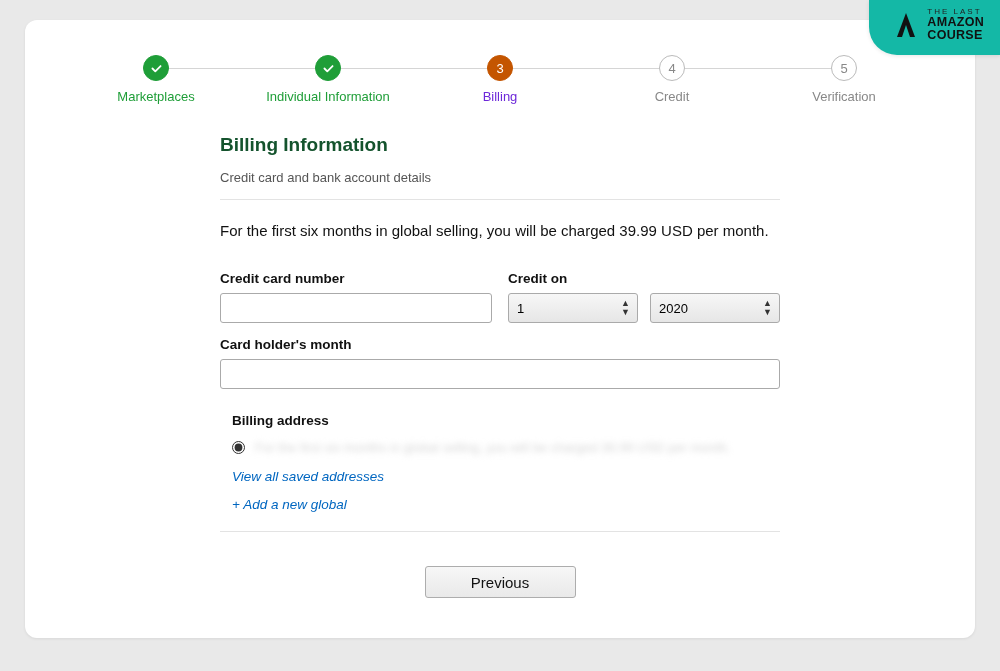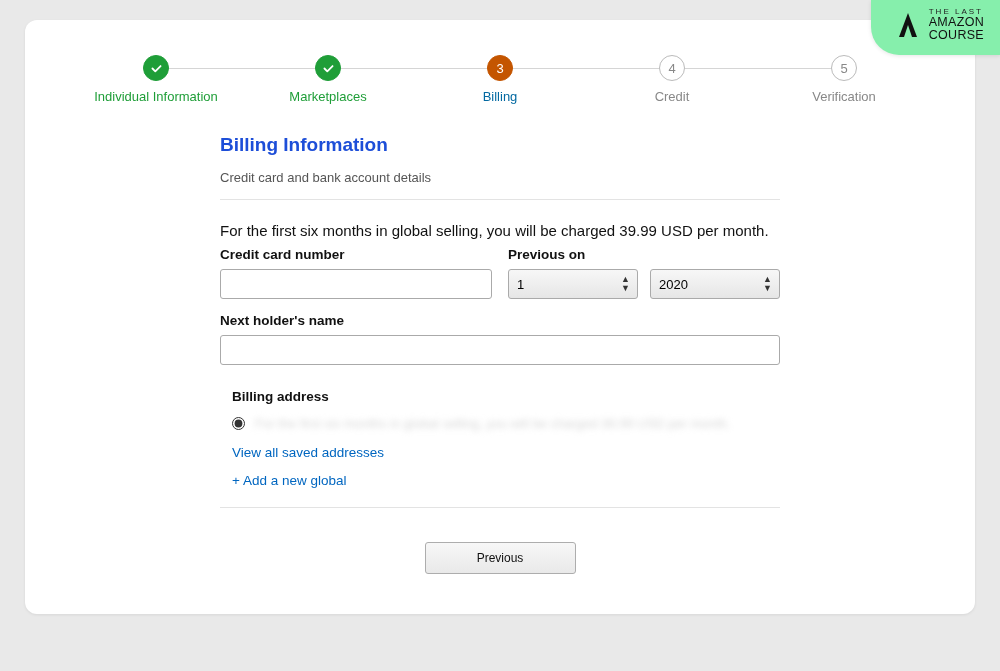--- a/index.html
+++ b/index.html
@@ -20,35 +20,35 @@
       width: 26px; height: 26px; border-radius: 50%;
       display: inline-flex; align-items: center; justify-content: center;
       font-size: 13px; font-weight: 500;
       background: #fff; border: 1px solid #bbb; color: #888;
       position: relative; z-index: 2;
     }
     .step-circle.done { background: #1f9e38; border-color: #1f9e38; color: #fff; }
     .step-circle.active { background: #c45500; border-color: #c45500; color: #fff; }
     .step-label { margin-top: 8px; font-size: 13px; color: #888; }
     .step-label.done { color: #1f9e38; }
-    .step-label.active { color: #0369a1; }
+    .step-label.active { color: #6d28d9; }
     .step-line {
       position: absolute; top: 13px; height: 1px; background: #d5d5d5;
       width: 100%; left: 50%; z-index: 1;
     }
     .step:last-child .step-line { display: none; }
     .check-icon { width: 13px; height: 13px; }
 
     
     .content { max-width: 560px; margin: 0 auto; }
-    .section-title { font-size: 19px; font-weight: 700; color: #1d4ed8; margin-top: 6px; }
+    .section-title { font-size: 19px; font-weight: 700; color: #14532d; margin-top: 6px; }
     .section-sub { font-size: 13px; color: #555; margin-top: 14px; }
     .divider { border: none; border-top: 1px solid #e3e3e3; margin: 14px 0 0 0; }
     .notice { font-size: 15px; color: #111; margin-top: 22px; }
-    .form-row { display: flex; gap: 16px; margin-top: 8px; }
+    .form-row { display: flex; gap: 16px; margin-top: 32px; }
     .form-col { flex: 1; }
     .form-col.half { flex: 1; }
     .label { font-size: 13.5px; font-weight: 700; color: #111; margin-bottom: 7px; display: block; }
     .text-input {
       width: 100%; height: 30px; border: 1px solid #aaa; border-radius: 3px;
       padding: 4px 8px; font-size: 13px; background: #fff;
     }
     .select-wrap {
       position: relative; width: 100%;
     }
@@ -68,46 +68,46 @@
 
     .billing-block { margin-top: 24px; }
     .billing-inner { padding-left: 12px; }
     .subhead { font-size: 13.5px; font-weight: 700; color: #111; margin-bottom: 12px; }
     .radio-row { display: flex; align-items: center; gap: 10px; margin-bottom: 12px; }
     .radio { accent-color: #333; }
     .blur-text {
       color: #d6d6d6; filter: blur(3px); font-size: 13px;
       user-select: none; white-space: nowrap; overflow: hidden;
     }
-    .link { color: #0066c0; font-size: 13.5px; text-decoration: none; cursor: pointer; display: inline-block; }
+    .link { color: #0066c0; font-size: 13.5px; text-decoration: none; cursor: pointer; display: inline-block; font-style: italic; }
     .add-link { margin-top: 12px; }
 
     .buttons { display: flex; justify-content: center; gap: 20px; margin-top: 34px; }
     .btn {
-      width: 151px; height: 32px; border-radius: 3px; font-size: 12px;
+      width: 151px; height: 32px; border-radius: 3px; font-size: 15px;
       cursor: pointer; border: 1px solid #adadad;
     }
     .btn-secondary {
       background: linear-gradient(#f7f7f7,#e9e9e9); color: #111;
     }
     .btn-primary {
       background: linear-gradient(#f7d88c,#eeb941); border-color: #b38b32; color: #111;
     }
 
     
     .badge {
       position: absolute; top: 0; right: 0;
-      background: #86efac; border-radius: 0 0 0 28px;
+      background: #14b8a6; border-radius: 0 0 0 28px;
       padding: 8px 16px 14px 24px;
       display: flex; align-items: center; gap: 8px;
       box-shadow: 0 1px 4px rgba(0,0,0,0.1);
     }
     .badge-text { display:flex; flex-direction:column; line-height:1;}
     .badge-small { font-size: 8px; letter-spacing: 2px; color:#222; font-weight:500; }
-    .badge-big { font-size: 12.5px; font-weight: 400; color:#111; letter-spacing: 0.3px; }
+    .badge-big { font-size: 12.5px; font-weight: 700; color:#111; letter-spacing: 0.3px; }
     .divider2 { border: none; border-top: 1px solid #e3e3e3; margin: 18px 0 0 0; }
   </style>
 </head>
 <body>
 
 <div class="badge">
   <svg width="26" height="28" viewBox="0 0 26 28">
     <path d="M13 2 L4 26 L9 26 L13 14 L17 26 L22 26 Z" fill="#111"></path>
   </svg>
   <div class="badge-text">
@@ -120,30 +120,30 @@
 <div class="card">
 
   <div class="stepper">
     <div class="step">
       <div class="step-line"></div>
       <div class="step-circle done">
         <svg class="check-icon" viewBox="0 0 16 16">
             <path d="M3 8 L6.5 11.5 L13 5" stroke="#fff" stroke-width="2.2" fill="none" stroke-linecap="round" stroke-linejoin="round"></path>
           </svg>
       </div>
-      <div class="step-label done">Individual Information</div>
+      <div class="step-label done">Marketplaces</div>
     </div>
     <div class="step">
       <div class="step-line"></div>
       <div class="step-circle done">
         <svg class="check-icon" viewBox="0 0 16 16">
             <path d="M3 8 L6.5 11.5 L13 5" stroke="#fff" stroke-width="2.2" fill="none" stroke-linecap="round" stroke-linejoin="round"></path>
           </svg>
       </div>
-      <div class="step-label done">Marketplaces</div>
+      <div class="step-label done">Individual Information</div>
     </div>
     <div class="step">
       <div class="step-line"></div>
       <div class="step-circle active">3</div>
       <div class="step-label active">Billing</div>
     </div>
     <div class="step">
       <div class="step-line"></div>
       <div class="step-circle">4</div>
       <div class="step-label">Credit</div>
@@ -160,40 +160,40 @@
     <hr class="divider">
 
     <p class="notice">For the first six months in global selling, you will be charged 39.99 USD per month.</p>
 
     <div class="form-row">
       <div class="form-col half">
         <label class="label">Credit card number</label>
         <input class="text-input" type="text" value="" style="">
       </div>
       <div class="form-col half">
-        <label class="label">Previous on</label>
+        <label class="label">Credit on</label>
         <div class="selects-pair">
           <div class="select-wrap">
             <select class="select">
               <option>1</option>
             </select>
             <span class="select-caret">▲<br>▼</span>
           </div>
           <div class="select-wrap">
             <select class="select">
               <option>2020</option>
             </select>
             <span class="select-caret">▲<br>▼</span>
           </div>
         </div>
       </div>
     </div>
 
     <div style="margin-top:14px;">
-      <label class="label">Next holder's name</label>
+      <label class="label">Card holder's month</label>
       <input class="text-input" type="text" value="" style="">
     </div>
 
     <div class="billing-block">
       <div class="billing-inner">
         <div class="subhead">Billing address</div>
         <div class="radio-row">
           <input type="radio" class="radio" checked="" style="">
           <span class="blur-text">For the first six months in global selling, you will be charged 39.99 USD per month.</span>
         </div>

